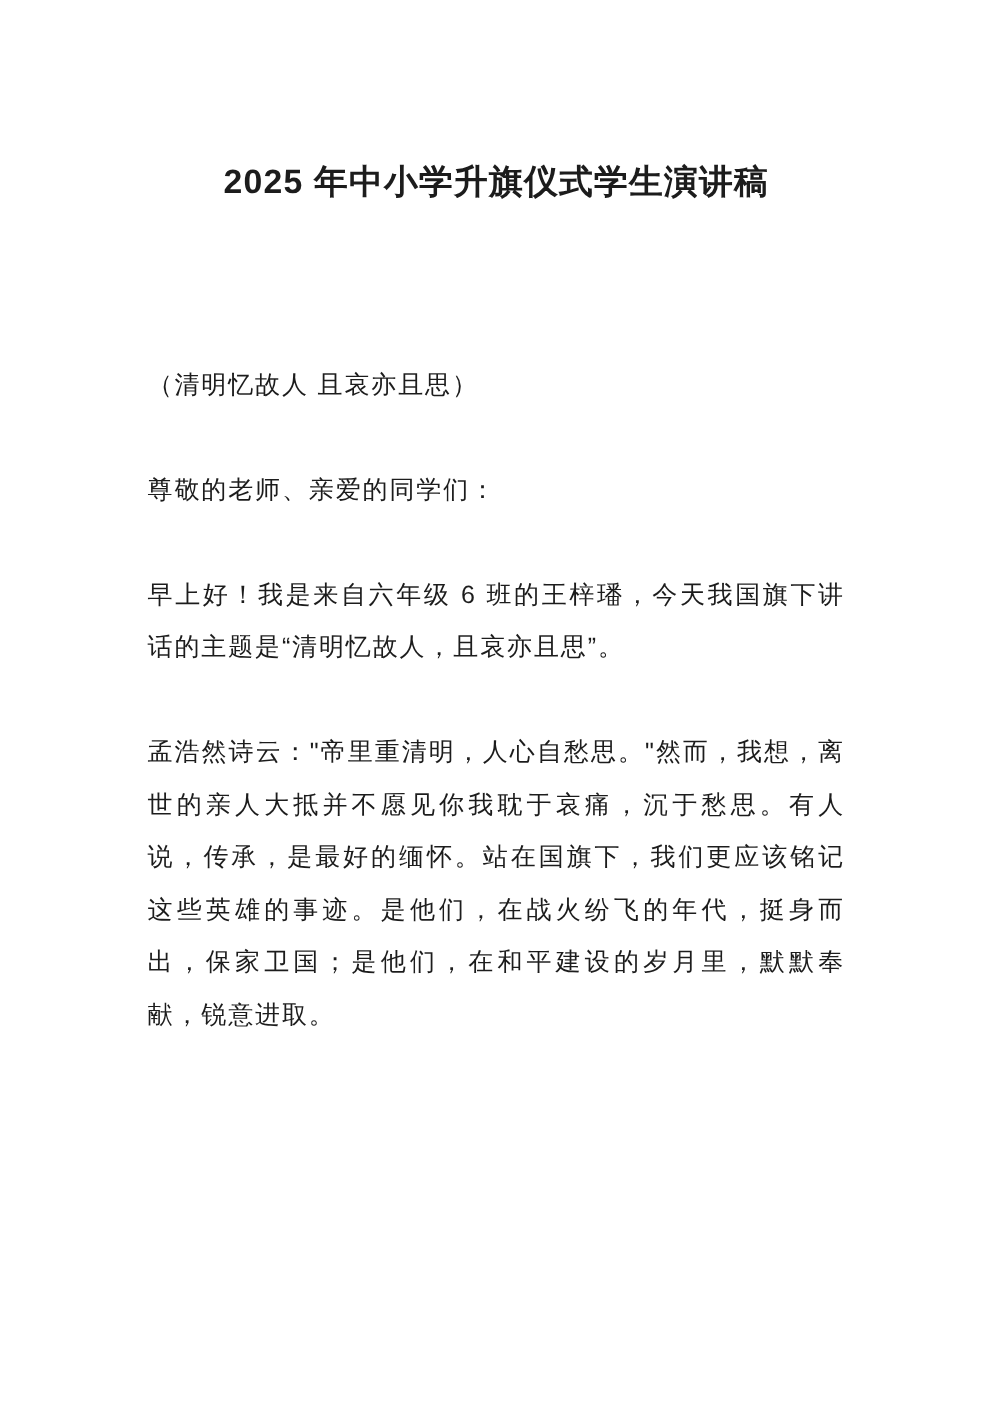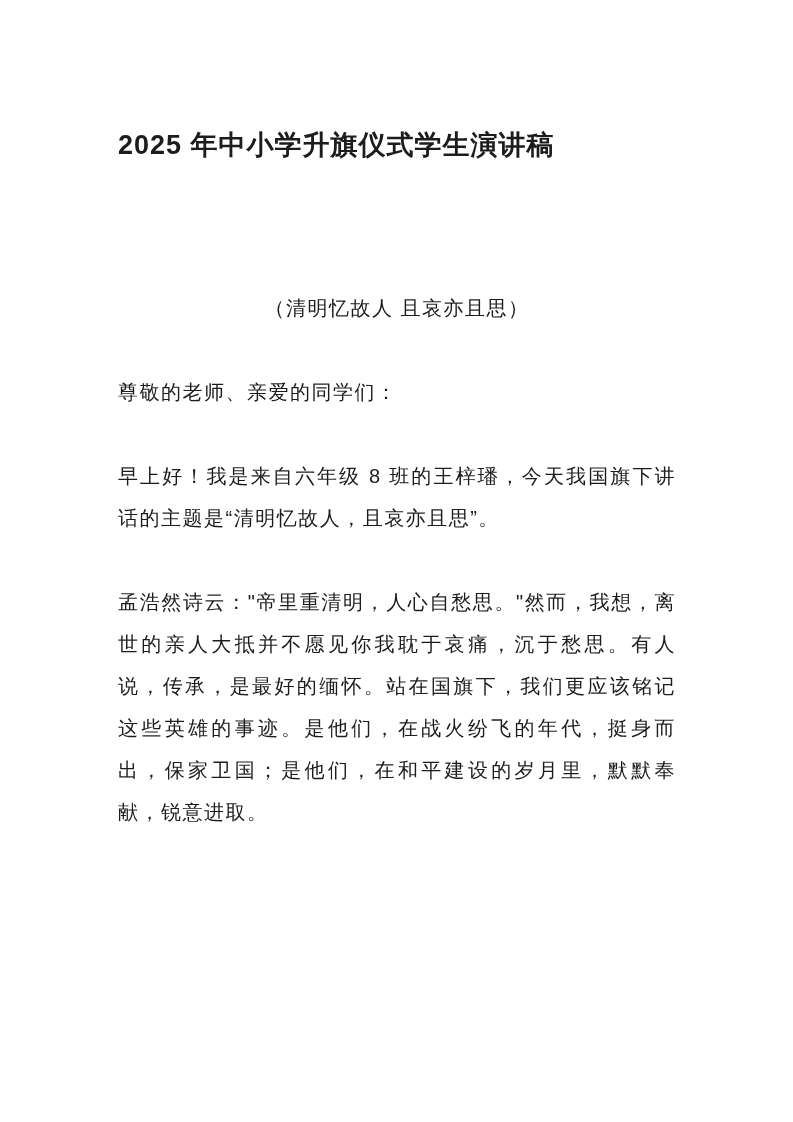--- a/index.html
+++ b/index.html
@@ -16,48 +16,48 @@
     box-sizing: border-box;
     padding: 0 117px 0 118px;
     overflow: hidden;
     font-family: "Liberation Sans", "DejaVu Sans", sans-serif;
     color: #1c1c1c;
   }
   .doc-title {
     margin: 124px 0 0 0;
     font-size: 27px;
     font-weight: bold;
-    text-align: left;
+    text-align: center;
     line-height: 42px;
     letter-spacing: 1px;
     white-space: nowrap;
   }
   .para {
     margin: 42px 0 0 0;
     font-size: 20px;
     font-weight: normal;
     line-height: 42px;
     letter-spacing: 1.5px;
     text-align: justify;
   }
   .doc-subtitle {
     margin-top: 121px;
-    text-align: center;
+    text-align: left;
   }
   .salutation {
     text-align: left;
   }
 </style>
 </head>
 <body>
 
 <div class="page">
   <h1 class="doc-title">2025 年中小学升旗仪式学生演讲稿</h1>
 
   <p class="para doc-subtitle">（清明忆故人 且哀亦且思）</p>
 
   <p class="para salutation">尊敬的老师、亲爱的同学们：</p>
 
-  <p class="para">早上好！我是来自六年级 8 班的王梓璠，今天我国旗下讲话的主题是“清明忆故人，且哀亦且思”。</p>
+  <p class="para">早上好！我是来自六年级 6 班的王梓璠，今天我国旗下讲话的主题是“清明忆故人，且哀亦且思”。</p>
 
 
   <p class="para">孟浩然诗云："帝里重清明，人心自愁思。"然而，我想，离世的亲人大抵并不愿见你我耽于哀痛，沉于愁思。有人说，传承，是最好的缅怀。站在国旗下，我们更应该铭记这些英雄的事迹。是他们，在战火纷飞的年代，挺身而出，保家卫国；是他们，在和平建设的岁月里，默默奉献，锐意进取。</p>
 </div>
 
 </body></html>

